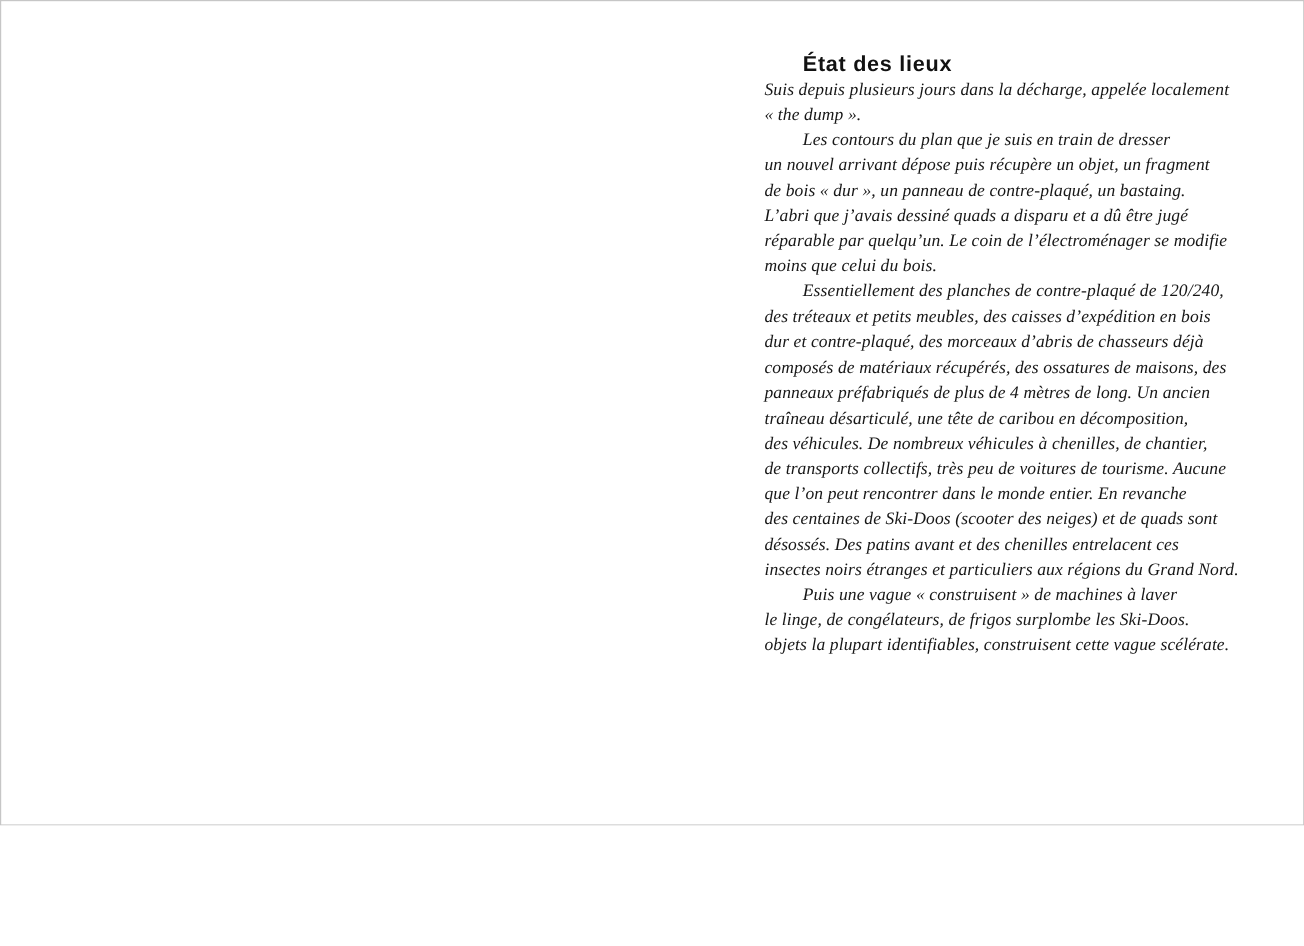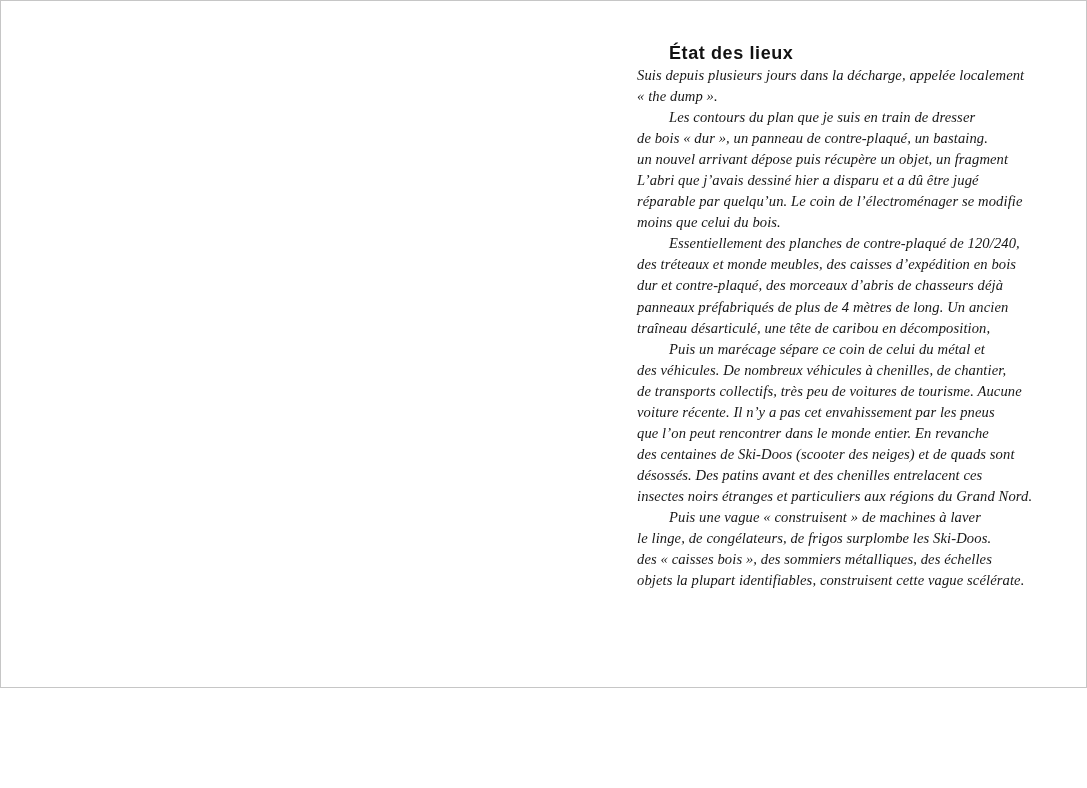--- a/index.html
+++ b/index.html
@@ -64,41 +64,39 @@
 <body>
 
 <div class="spread">
 
   <div class="textblock">
     <div class="heading">État des lieux</div>
     <div>
         <div class="line">Suis depuis plusieurs jours dans la décharge, appelée localement</div>
         <div class="line">« the dump ».</div>
         <div class="line indent">Les contours du plan que je suis en train de dresser</div>
+        <div class="line">un nouvel arrivant dépose puis récupère un objet, un fragment</div>
         <div class="line">de bois « dur », un panneau de contre-plaqué, un bastaing.</div>
-        <div class="line">un nouvel arrivant dépose puis récupère un objet, un fragment</div>
-        <div class="line">L’abri que j’avais dessiné hier a disparu et a dû être jugé</div>
+        <div class="line">L’abri que j’avais dessiné quads a disparu et a dû être jugé</div>
         <div class="line">réparable par quelqu’un. Le coin de l’électroménager se modifie</div>
         <div class="line">moins que celui du bois.</div>
         <div class="line indent">Essentiellement des planches de contre-plaqué de 120/240,</div>
-        <div class="line">des tréteaux et monde meubles, des caisses d’expédition en bois</div>
+        <div class="line">des tréteaux et petits meubles, des caisses d’expédition en bois</div>
         <div class="line">dur et contre-plaqué, des morceaux d’abris de chasseurs déjà</div>
+        <div class="line">composés de matériaux récupérés, des ossatures de maisons, des</div>
         <div class="line">panneaux préfabriqués de plus de 4 mètres de long. Un ancien</div>
         <div class="line">traîneau désarticulé, une tête de caribou en décomposition,</div>
-        <div class="line indent">Puis un marécage sépare ce coin de celui du métal et</div>
         <div class="line">des véhicules. De nombreux véhicules à chenilles, de chantier,</div>
         <div class="line">de transports collectifs, très peu de voitures de tourisme. Aucune</div>
-        <div class="line">voiture récente. Il n’y a pas cet envahissement par les pneus</div>
         <div class="line">que l’on peut rencontrer dans le monde entier. En revanche</div>
         <div class="line">des centaines de Ski-Doos (scooter des neiges) et de quads sont</div>
         <div class="line">désossés. Des patins avant et des chenilles entrelacent ces</div>
         <div class="line">insectes noirs étranges et particuliers aux régions du Grand Nord.</div>
         <div class="line indent">Puis une vague « construisent » de machines à laver</div>
         <div class="line">le linge, de congélateurs, de frigos surplombe les Ski-Doos.</div>
-        <div class="line">des « caisses bois », des sommiers métalliques, des échelles</div>
         <div class="line">objets la plupart identifiables, construisent cette vague scélérate.</div>
       </div>
   </div>
 
   <div class="footer-item fo-left-num">120</div>
   <div class="footer-item fo-left-title">Dump</div>
 
   <div class="footer-item fo-right-num">221</div>
   <div class="footer-item fo-right-author">Catherine Rannou</div>
 

